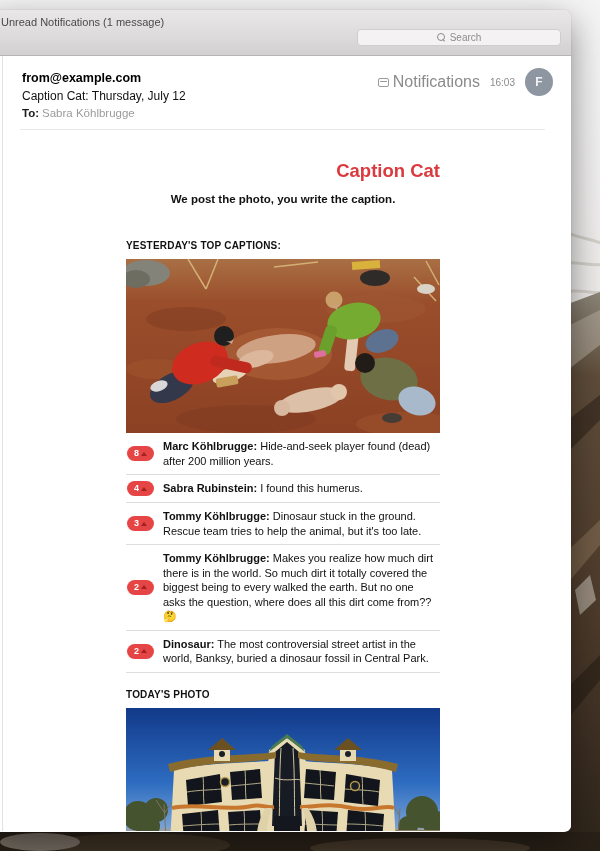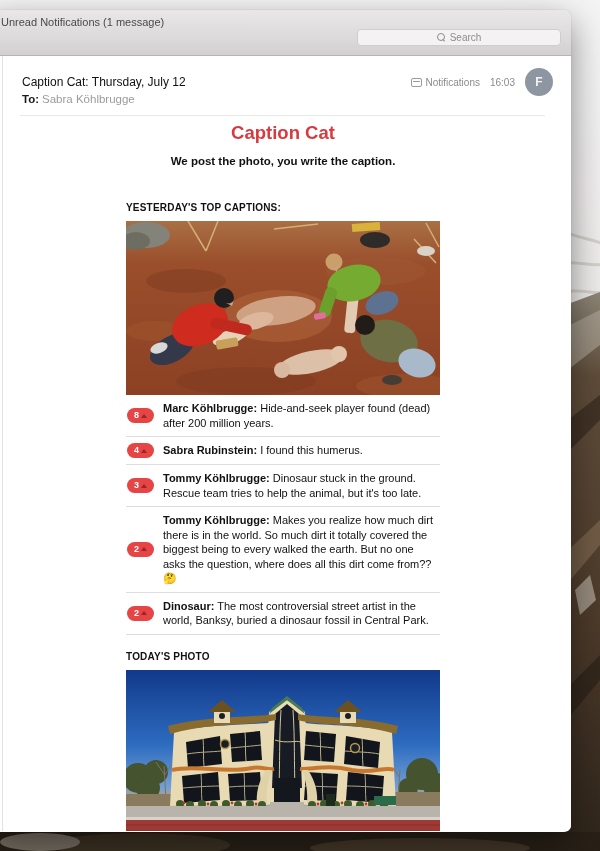--- a/index.html
+++ b/index.html
@@ -36,34 +36,34 @@
 
   
   .email-header { position:relative; padding:15px 26px 0 34px; }
   .from { font-size:12.5px; font-weight:bold; color:#000; }
   .subject { font-size:12px; color:#111; margin-top:4px; }
   .to-line { font-size:11.5px; margin-top:4px; color:#1a1a1a; }
   .to-line .to-label { font-weight:bold; }
   .to-line .to-name { color:#9b9b9b; margin-left:3px; }
   .header-right { position:absolute; right:18px; top:12px; display:flex;
     align-items:center; gap:10px; }
-  .mailbox { display:flex; align-items:center; gap:4px; color:#8b8b8b; font-size:10px; }
+  .mailbox { display:flex; align-items:center; gap:4px; color:#8b8b8b; font-size:16px; }
   .tray-icon { position:relative; width:11px; height:9px; border:1px solid #9a9a9a;
     border-radius:2px; flex:none; }
   .tray-icon::after { content:""; position:absolute; left:1px; right:1px; top:2px;
     height:1px; background:#9a9a9a; }
   .time { color:#8b8b8b; font-size:10px; }
   .avatar { width:28px; height:28px; border-radius:50%; background:#8e96a2;
     color:#f4f4f6; font-size:12px; font-weight:bold; display:flex;
     align-items:center; justify-content:center; }
   .header-divider { margin:10px 26px 0 32px; border-bottom:1px solid #e8e8e8; }
 
   
   .email-body { width:314px; margin-left:138px; }
-  .cc-title { margin-top:6px; text-align:center; color:#da393d;
+  .cc-title { margin-top:30px; text-align:right; color:#da393d;
     font-size:18.5px; font-weight:bold; }
   .tagline { margin-top:11px; text-align:center; font-size:11.5px; font-weight:bold; color:#111; }
   .section-heading { margin-top:35px; font-size:10px; font-weight:bold;
     letter-spacing:.2px; color:#111; }
   .section-heading.today { margin-top:16px; }
   .photo { display:block; margin-top:8px; }
 
   .caption-table { width:100%; }
   .caption-row { display:flex; align-items:center; gap:9px; padding:6px 6px 6px 1px;
     border-bottom:1px solid #dedede; }
@@ -119,20 +119,21 @@
       <div class="win-title">Unread Notifications (1 message)</div>
       <div class="searchbox">
         <span class="mag"></span>
         <span>Search</span>
       </div>
     </div>
 
     <div class="content">
 
       <div class="email-header">
+        <div class="from">from@example.com</div>
         <div class="subject">Caption Cat: Thursday, July 12</div>
         <div class="to-line">
           <span class="to-label">To:</span><span class="to-name">Sabra Köhlbrugge</span>
         </div>
         <div class="header-right">
           <span class="mailbox">
             <span class="tray-icon"></span>
             <span>Notifications</span>
           </span>
           <span class="time">16:03</span>

